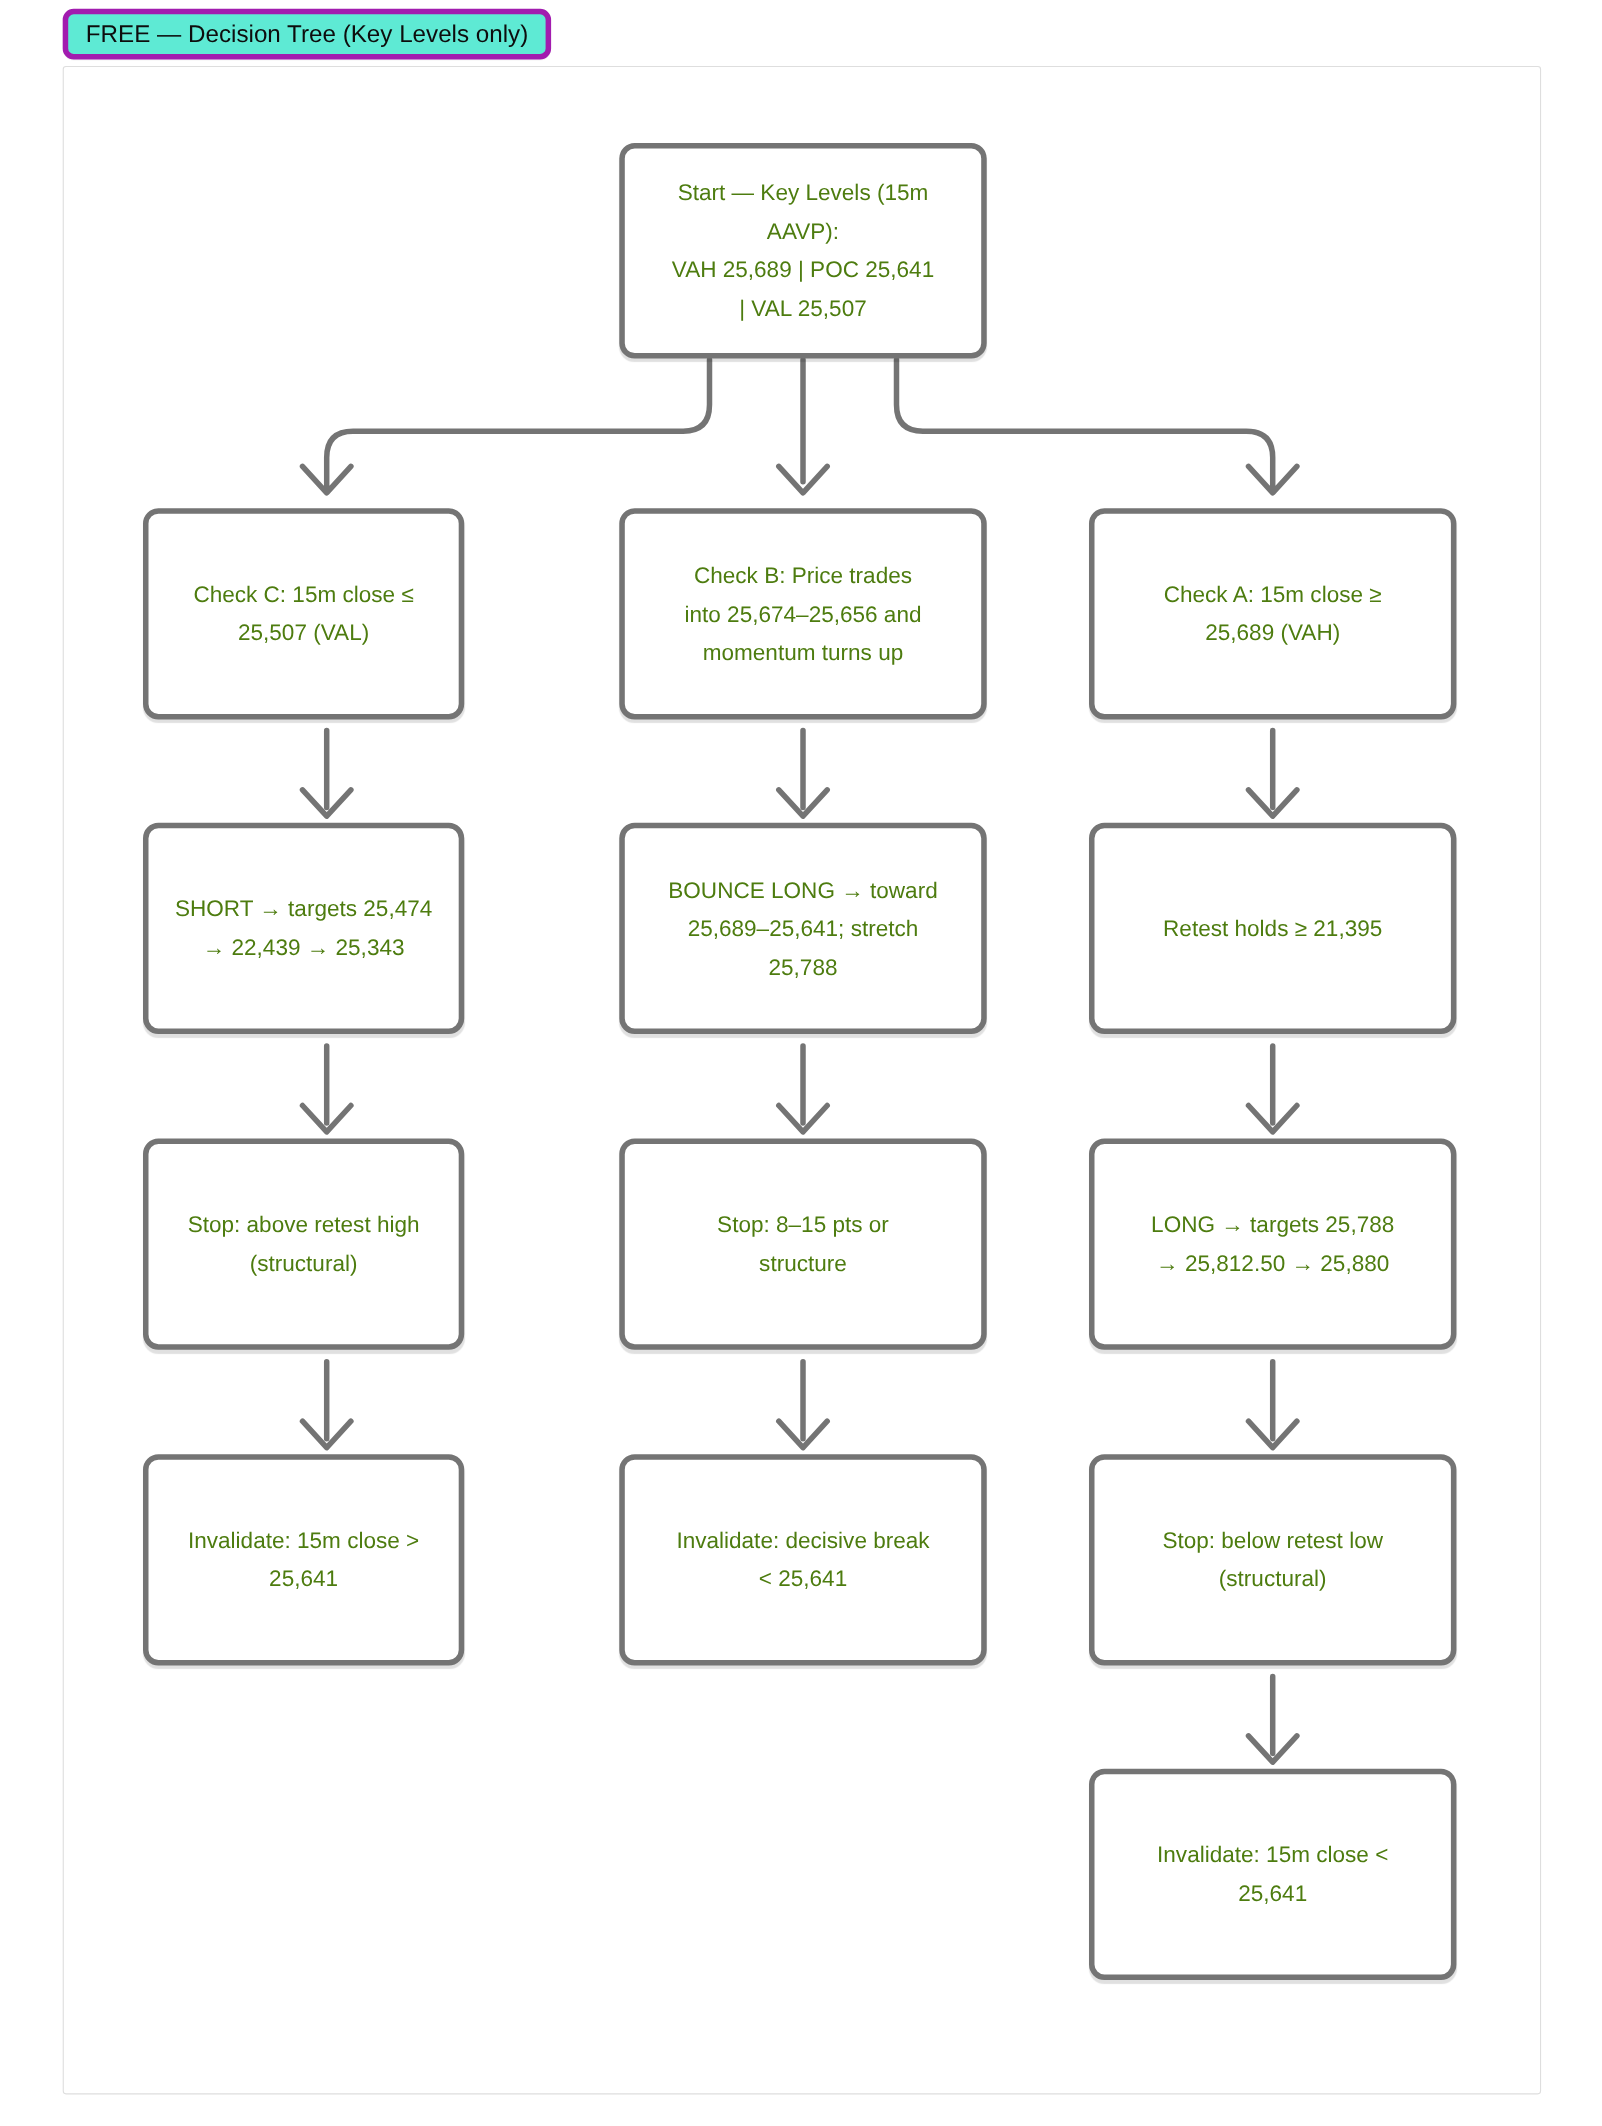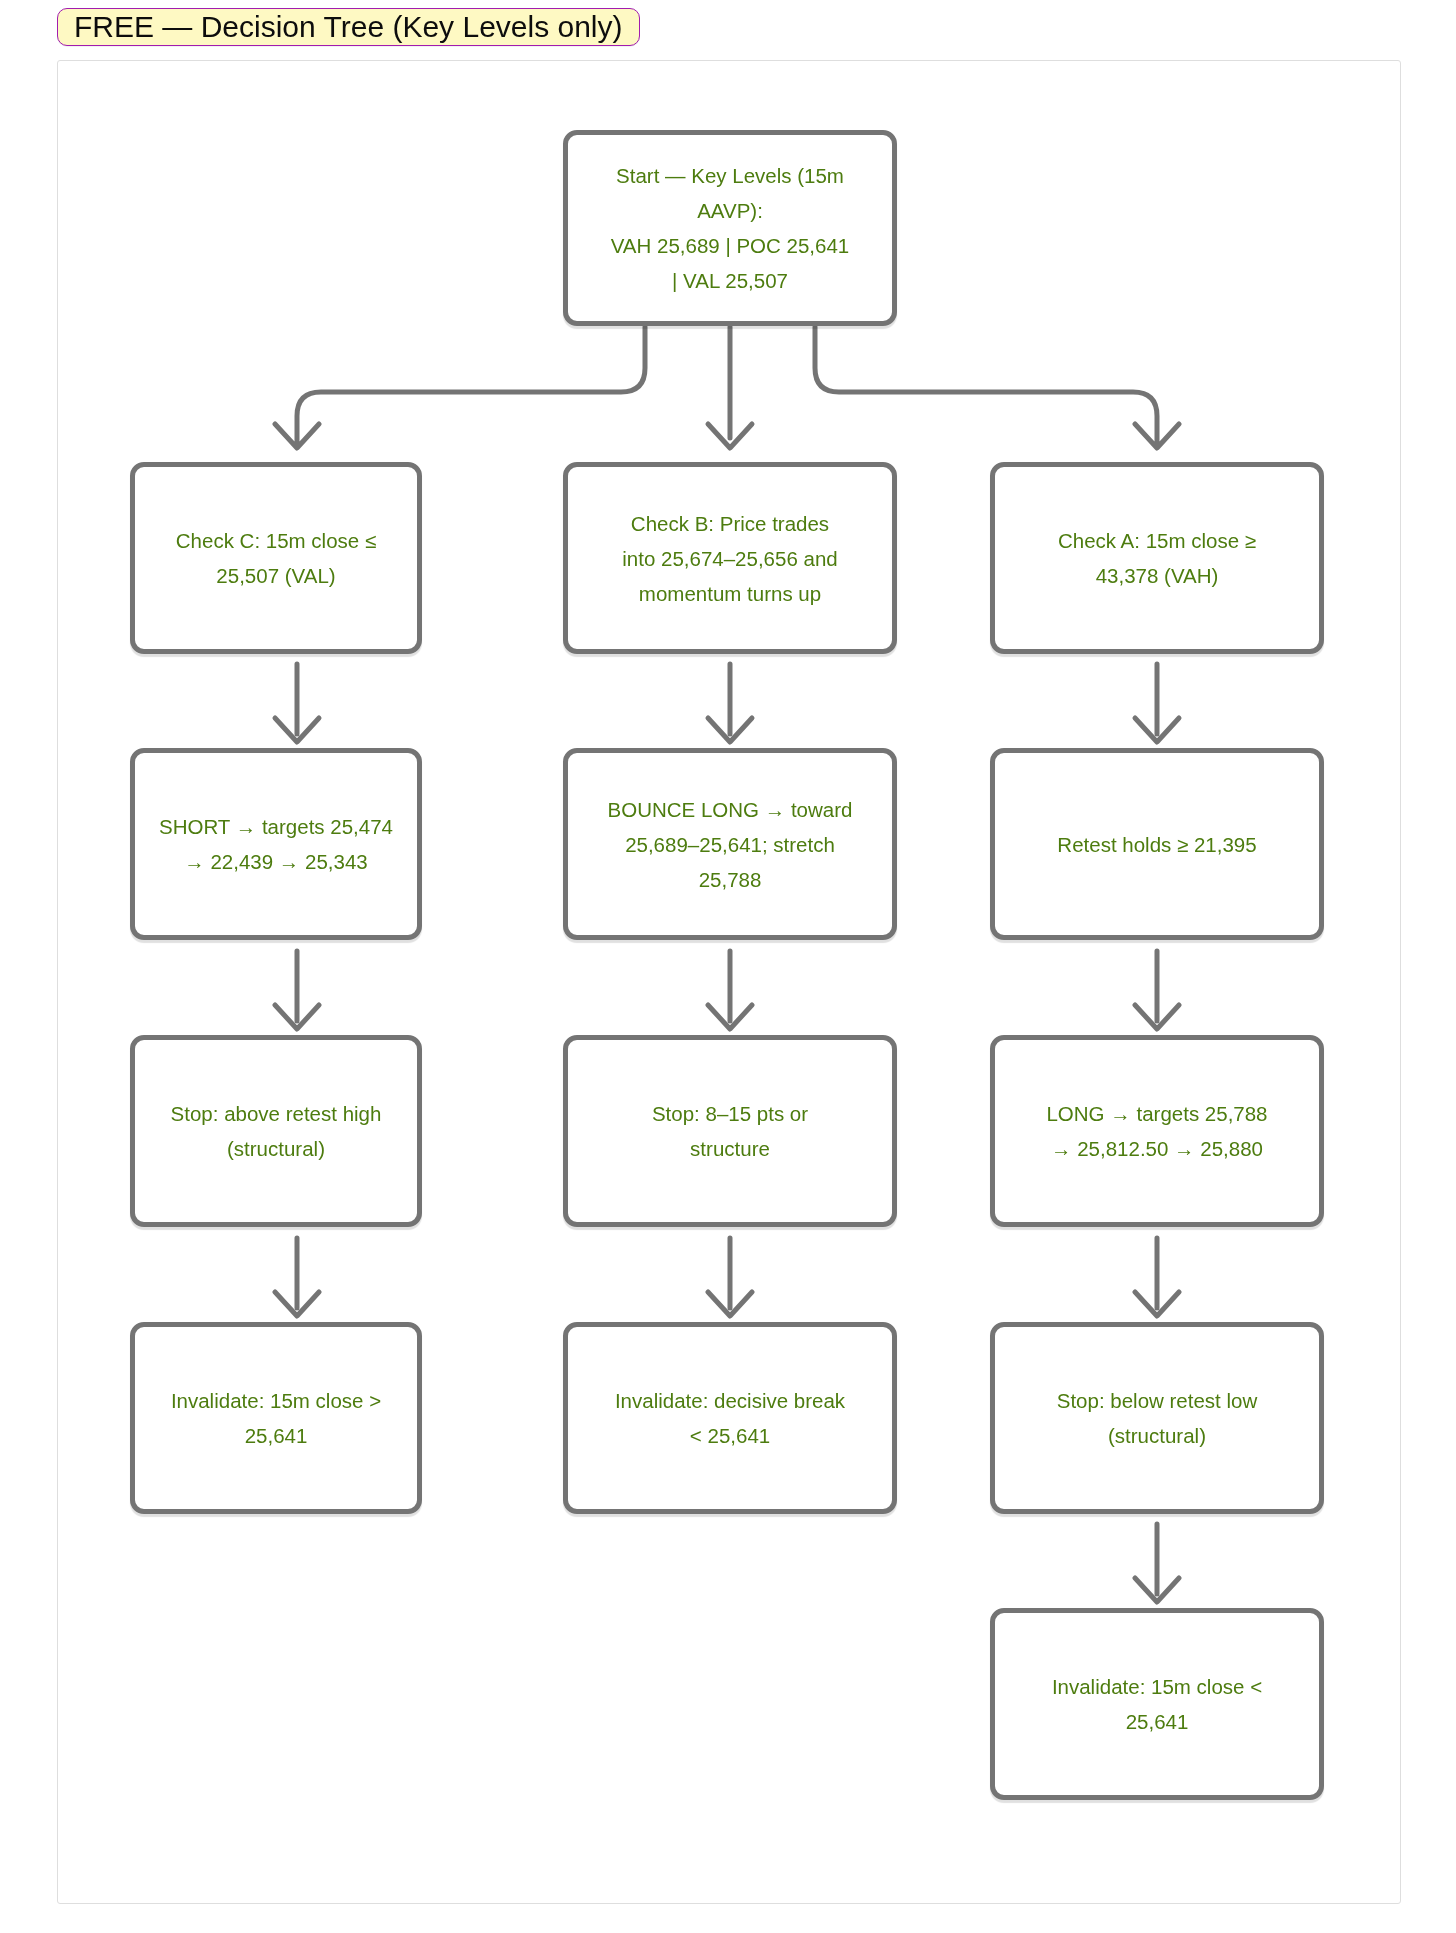--- a/index.html
+++ b/index.html
@@ -8,22 +8,22 @@
     font-family:"Liberation Sans","DejaVu Sans",sans-serif;
     color:#111;
   }
   .canvas-frame{
     position:absolute;left:57px;top:60px;width:1342px;height:1842px;
     background:#ffffff;border:1px solid #dedede;border-radius:3px;
   }
   .title-badge{
     position:absolute;left:57px;top:8px;height:36px;
     display:flex;align-items:center;
-    background:#fef9c3;border:1px solid #a21caf;border-radius:10px;
-    padding:0 16px;font-size:30px;color:#0d0d0d;white-space:nowrap;
+    background:#5eead4;border:5px solid #a21caf;border-radius:10px;
+    padding:0 16px;font-size:22px;color:#0d0d0d;white-space:nowrap;
     box-shadow:0 1px 0 rgba(0,0,0,0.05);
   }
   svg.edges{position:absolute;left:0;top:0;width:1456px;height:1933px;pointer-events:none;}
   svg.edges path{fill:none;stroke:#747474;stroke-width:5;stroke-linecap:round;stroke-linejoin:round;}
   .node{
     position:absolute;box-sizing:border-box;
     background:#ffffff;border:5px solid #747474;border-radius:14px;
     box-shadow:0 3px 1px rgba(0,0,0,0.12);
     display:flex;align-items:center;justify-content:center;
     text-align:center;font-size:20.5px;line-height:35px;
@@ -75,21 +75,21 @@
 AAVP):
 VAH 25,689 | POC 25,641
 | VAL 25,507</div>
 
 <div class="node col-l row-1">Check C: 15m close ≤
 25,507 (VAL)</div>
 <div class="node col-c row-1">Check B: Price trades
 into 25,674–25,656 and
 momentum turns up</div>
 <div class="node col-r row-1">Check A: 15m close ≥
-43,378 (VAH)</div>
+25,689 (VAH)</div>
 
 <div class="node col-l row-2">SHORT → targets 25,474
 → 22,439 → 25,343</div>
 <div class="node col-c row-2">BOUNCE LONG → toward
 25,689–25,641; stretch
 25,788</div>
 <div class="node col-r row-2">Retest holds ≥ 21,395</div>
 
 <div class="node col-l row-3">Stop: above retest high
 (structural)</div>

